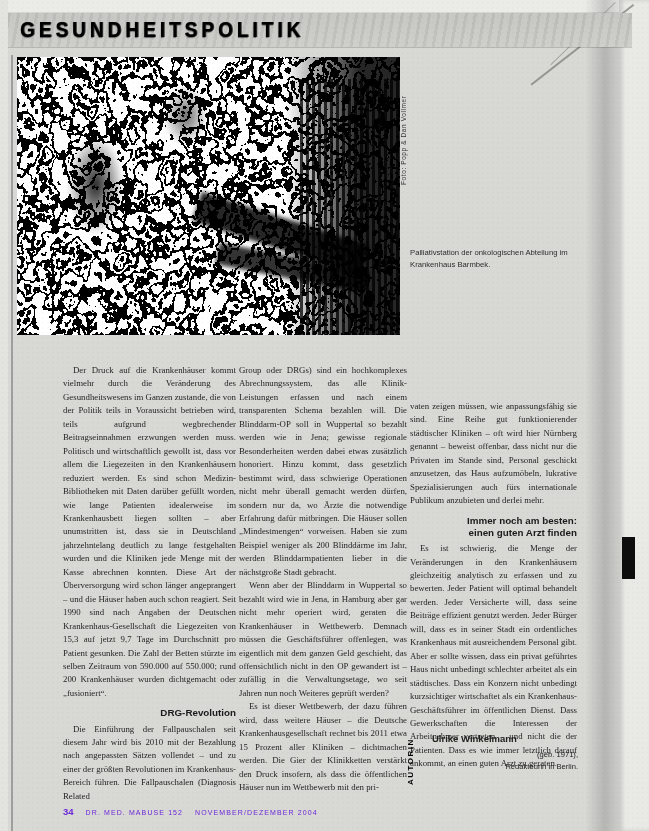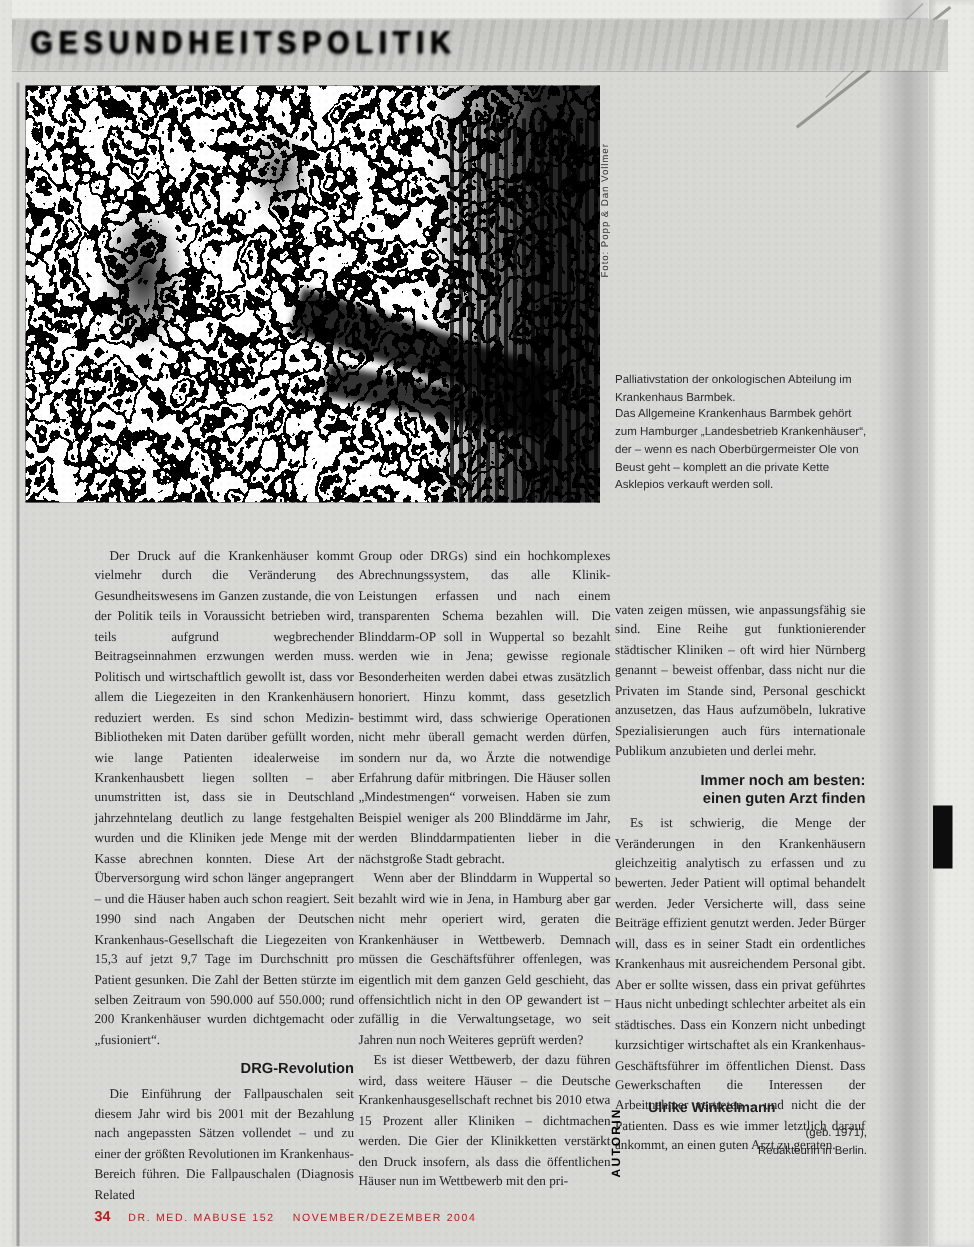--- a/index.html
+++ b/index.html
@@ -69,21 +69,21 @@
     font-family:"Liberation Sans", sans-serif;color:#222;}
   .author-label{position:absolute;left:0;top:0;height:52px;
     writing-mode:vertical-rl;transform:rotate(180deg);
     font-weight:700;font-size:8px;letter-spacing:1.5px;color:#101010;
     filter:blur(.4px) contrast(1.8);}
   .author-name{margin-left:26px;font-weight:700;font-size:9.5px;}
   .author-details{margin-left:26px;margin-top:5px;font-size:7.6px;line-height:1.55;}
   .author-details p{margin:0;text-align:right;}
   
   .footer{position:absolute;left:63px;top:806px;display:flex;align-items:baseline;gap:12px;
-    font-family:"Liberation Sans", sans-serif;color:#b91c1c;}
+    font-family:"Liberation Sans", sans-serif;color:#6d28d9;}
   .footer .page-number{font-weight:700;font-size:9.5px;}
   .footer .journal, .footer .issue{font-size:7px;letter-spacing:1.1px;}
 </style>
 </head>
 <body>
 
 <div class="scan-top"></div>
 <div class="scan-left"></div>
 <div class="fold-line"></div>
 <div class="edge-shadow"></div>
@@ -114,33 +114,32 @@
   <div class="ov ribs"></div>
   <div class="ov diag1"></div>
   <div class="ov diag2"></div>
   <div class="ov blotch1"></div>
   <div class="ov blotch2"></div>
 </div>
 <div class="photo-credit">Foto: Popp &amp; Dan Vollmer</div>
 
 <div class="caption">
   <p>Palliativstation der onkologischen Abteilung im Krankenhaus Barmbek.</p>
-  <p>Das Allgemeine Krankenhaus Barmbek gehört zum Hamburger „Landesbetrieb Krankenhäuser“, der – wenn es nach Oberbürgermeister Ole von Beust geht – komplett an die private Kette Asklepios verkauft werden soll.</p>
 </div>
 
 <div class="col col-1">
   <p class="indent">Der Druck auf die Krankenhäuser kommt vielmehr durch die Veränderung des Gesundheitswesens im Ganzen zustande, die von der Politik teils in Voraussicht betrieben wird, teils aufgrund wegbrechender Beitragseinnahmen erzwungen werden muss. Politisch und wirtschaftlich gewollt ist, dass vor allem die Liegezeiten in den Krankenhäusern reduziert werden. Es sind schon Medizin-Bibliotheken mit Daten darüber gefüllt worden, wie lange Patienten idealerweise im Krankenhausbett liegen sollten – aber unumstritten ist, dass sie in Deutschland jahrzehntelang deutlich zu lange festgehalten wurden und die Kliniken jede Menge mit der Kasse abrechnen konnten. Diese Art der Überversorgung wird schon länger angeprangert – und die Häuser haben auch schon reagiert. Seit 1990 sind nach Angaben der Deutschen Krankenhaus-Gesellschaft die Liegezeiten von 15,3 auf jetzt 9,7 Tage im Durchschnitt pro Patient gesunken. Die Zahl der Betten stürzte im selben Zeitraum von 590.000 auf 550.000; rund 200 Krankenhäuser wurden dichtgemacht oder „fusioniert“.</p>
   <div class="subhead">DRG-Revolution</div>
-  <p class="indent">Die Einführung der Fallpauschalen seit diesem Jahr wird bis 2001 mit der Bezahlung nach angepassten Sätzen vollendet – und zu einer der größten Revolutionen im Krankenhaus-Bereich führen. Die Fallpauschalen (Diagnosis Related</p>
+  <p class="indent">Die Einführung der Fallpauschalen seit diesem Jahr wird bis 2010 mit der Bezahlung nach angepassten Sätzen vollendet – und zu einer der größten Revolutionen im Krankenhaus-Bereich führen. Die Fallpauschalen (Diagnosis Related</p>
 </div>
 
 <div class="col col-2">
   <p>Group oder DRGs) sind ein hochkomplexes Abrechnungssystem, das alle Klinik-Leistungen erfassen und nach einem transparenten Schema bezahlen will. Die Blinddarm-OP soll in Wuppertal so bezahlt werden wie in Jena; gewisse regionale Besonderheiten werden dabei etwas zusätzlich honoriert. Hinzu kommt, dass gesetzlich bestimmt wird, dass schwierige Operationen nicht mehr überall gemacht werden dürfen, sondern nur da, wo Ärzte die notwendige Erfahrung dafür mitbringen. Die Häuser sollen „Mindestmengen“ vorweisen. Haben sie zum Beispiel weniger als 200 Blinddärme im Jahr, werden Blinddarmpatienten lieber in die nächstgroße Stadt gebracht.</p>
   <p class="indent">Wenn aber der Blinddarm in Wuppertal so bezahlt wird wie in Jena, in Hamburg aber gar nicht mehr operiert wird, geraten die Krankenhäuser in Wettbewerb. Demnach müssen die Geschäftsführer offenlegen, was eigentlich mit dem ganzen Geld geschieht, das offensichtlich nicht in den OP gewandert ist – zufällig in die Verwaltungsetage, wo seit Jahren nun noch Weiteres geprüft werden?</p>
-  <p class="indent">Es ist dieser Wettbewerb, der dazu führen wird, dass weitere Häuser – die Deutsche Krankenhausgesellschaft rechnet bis 2010 etwa 15 Prozent aller Kliniken – dichtmachen werden. Die Gier der Klinikketten verstärkt den Druck insofern, als dass die öffentlichen Häuser nun im Wettbewerb mit den pri-</p>
+  <p class="indent">Es ist dieser Wettbewerb, der dazu führen wird, dass weitere Häuser – die Deutsche Krankenhausgesellschaft rechnet bis 2011 etwa 15 Prozent aller Kliniken – dichtmachen werden. Die Gier der Klinikketten verstärkt den Druck insofern, als dass die öffentlichen Häuser nun im Wettbewerb mit den pri-</p>
 </div>
 
 <div class="col col-3">
   <p>vaten zeigen müssen, wie anpassungsfähig sie sind. Eine Reihe gut funktionierender städtischer Kliniken – oft wird hier Nürnberg genannt – beweist offenbar, dass nicht nur die Privaten im Stande sind, Personal geschickt anzusetzen, das Haus aufzumöbeln, lukrative Spezialisierungen auch fürs internationale Publikum anzubieten und derlei mehr.</p>
   <div class="subhead">
     <span style="display:block">Immer noch am besten:</span>
     <span style="display:block">einen guten Arzt finden</span>
   </div>
   <p class="indent">Es ist schwierig, die Menge der Veränderungen in den Krankenhäusern gleichzeitig analytisch zu erfassen und zu bewerten. Jeder Patient will optimal behandelt werden. Jeder Versicherte will, dass seine Beiträge effizient genutzt werden. Jeder Bürger will, dass es in seiner Stadt ein ordentliches Krankenhaus mit ausreichendem Personal gibt. Aber er sollte wissen, dass ein privat geführtes Haus nicht unbedingt schlechter arbeitet als ein städtisches. Dass ein Konzern nicht unbedingt kurzsichtiger wirtschaftet als ein Krankenhaus-Geschäftsführer im öffentlichen Dienst. Dass Gewerkschaften die Interessen der Arbeitnehmer vertreten – und nicht die der Patienten. Dass es wie immer letztlich darauf ankommt, an einen guten Arzt zu geraten.</p>
 </div>

